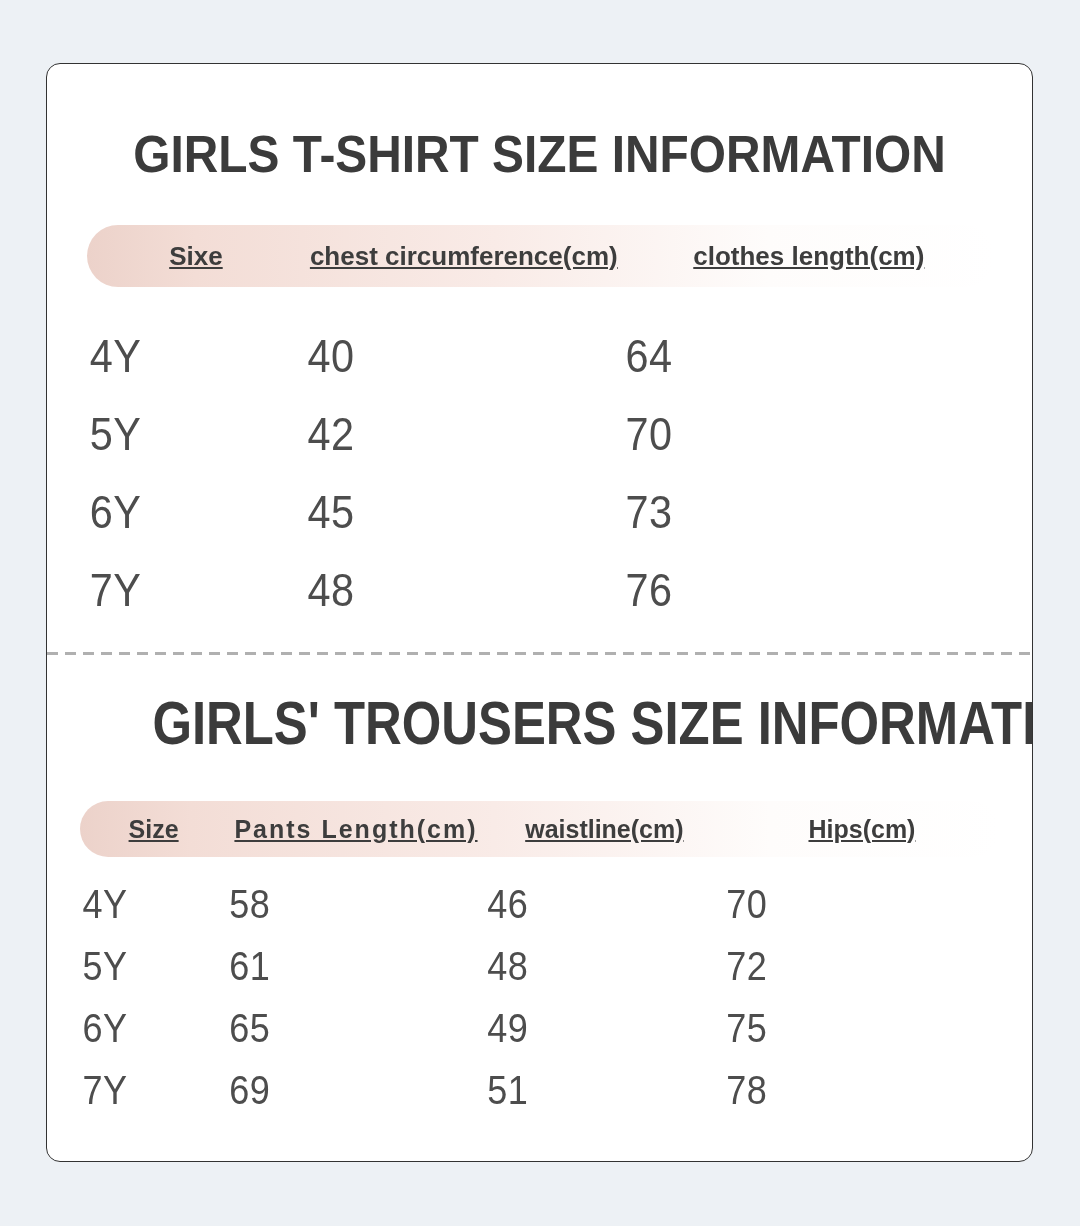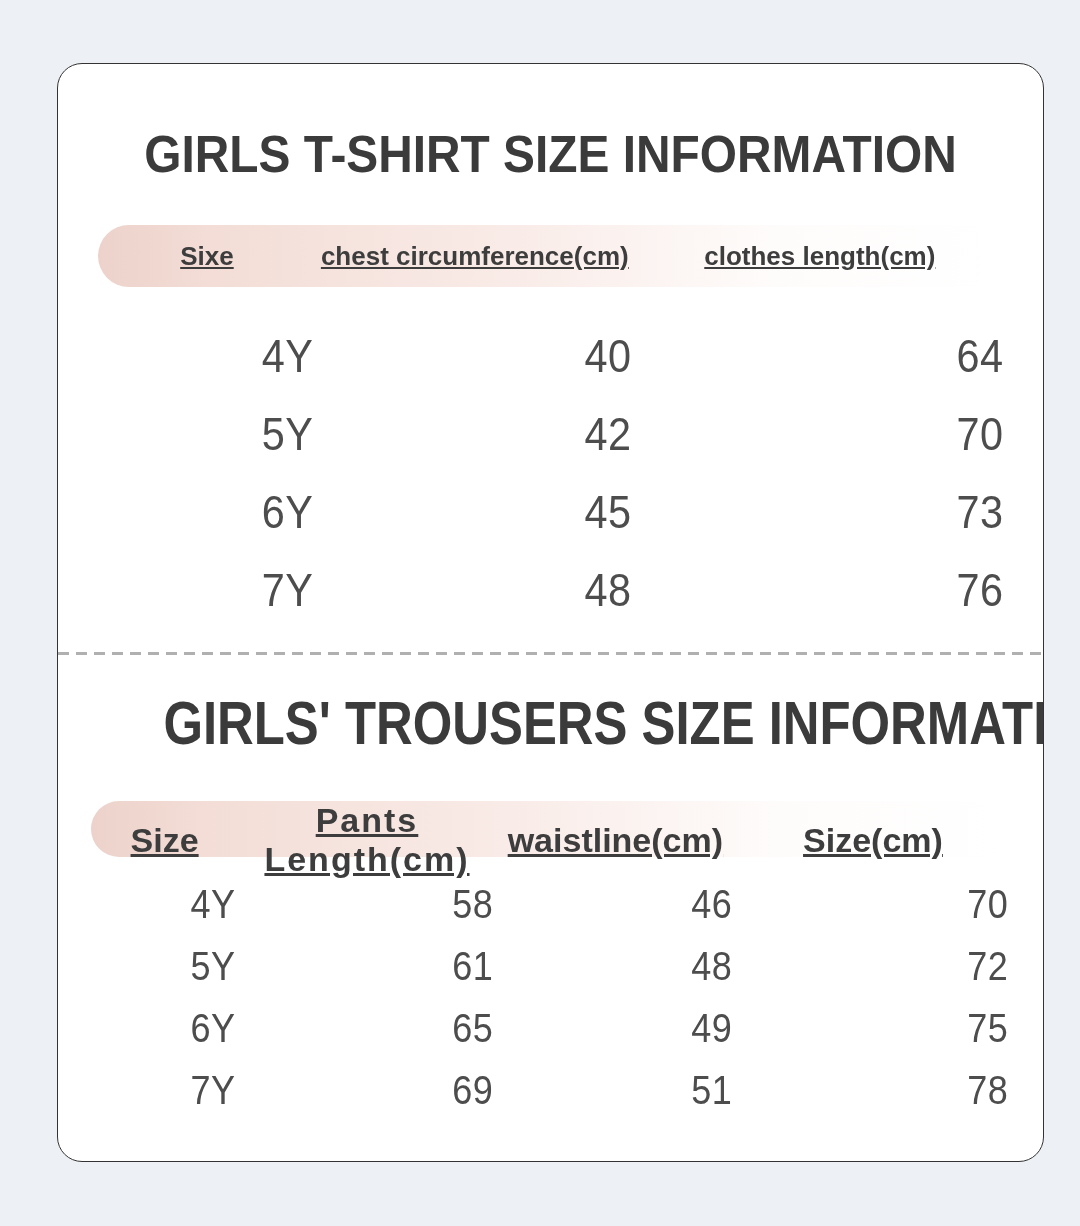--- a/index.html
+++ b/index.html
@@ -3,51 +3,51 @@
 <meta charset="utf-8">
 <style>
   html,body{margin:0;padding:0;}
   body{
     width:1080px;height:1226px;position:relative;
     background:var(--page-bg,#edf1f5);
     font-family:"Liberation Sans", sans-serif;
     overflow:hidden;
   }
   .card{
-    position:absolute;left:57px;top:63px;width:987px;height:1099px;
+    position:absolute;left:46px;top:63px;width:987px;height:1099px;
     box-sizing:border-box;background:var(--card-bg,#ffffff);
     border:1.5px solid var(--card-border,#333333);
-    border-radius:25px;overflow:hidden;
+    border-radius:14px;overflow:hidden;
   }
   .sec-title{
     position:absolute;left:0;right:0;text-align:center;
     color:var(--title-color,#3b3b3b);font-weight:700;white-space:nowrap;
   }
   .t1-title{top:58px;font-size:52px;line-height:64px;}
   .t2-title{top:625px;font-size:62px;line-height:68px;}
   .t1-title .sq{display:inline-block;transform:scaleX(0.92);transform-origin:center;}
   .t2-title .sq{display:inline-block;transform:scaleX(0.82);transform-origin:center;}
   .head-pill{
     position:absolute;display:grid;align-items:center;
     background:linear-gradient(90deg,#ecd2ca 0%,#f3ddd6 12%,#f9ebe7 45%,#fefcfb 75%,#ffffff 100%);
     color:var(--header-text,#3d3d3d);font-weight:600;
   }
   .t1-head{top:161px;left:40px;width:908px;height:62px;border-radius:31px;
     grid-template-columns:24% 35% 41%;font-size:26px;}
   .t2-head{top:737px;left:33px;width:920px;height:56px;border-radius:28px;
-    grid-template-columns:16% 28% 26% 30%;font-size:34px;}
+    grid-template-columns:16% 28% 26% 30%;font-size:25px;}
   .head-pill .cell{text-align:center;text-decoration:underline;}
   .t2-head .cell:nth-child(2){letter-spacing:2px;text-align:center;}
   .rows{position:absolute;}
   .t1-rows{top:253px;left:40px;width:908px;}
   .t2-rows{top:809px;left:33px;width:920px;}
   .row{display:grid;align-items:center;color:var(--data-text,#4d4d4d);}
   .t1-rows .row{height:78px;grid-template-columns:24% 35% 41%;font-size:46px;}
   .t2-rows .row{height:62px;grid-template-columns:16% 28% 26% 30%;font-size:40px;}
-  .row .cell{text-align:right;letter-spacing:0.5px;}
+  .row .cell{text-align:left;letter-spacing:0.5px;}
   .row .cell .sq{display:inline-block;transform:scaleX(0.9);transform-origin:center;}
   .divider{
     position:absolute;top:588px;left:0;width:100%;height:3px;
     background:repeating-linear-gradient(90deg,var(--dash-color,#b0b0b0) 0 11px,transparent 11px 18px);
   }
 </style>
 </head>
 <body>
 
 <div class="card">
@@ -88,21 +88,21 @@
   <div class="divider"></div>
 
   <div class="sec-title t2-title">
     <span class="sq">GIRLS' TROUSERS SIZE INFORMATION</span>
   </div>
 
   <div class="head-pill t2-head">
     <div class="cell">Size</div>
     <div class="cell">Pants Length(cm)</div>
     <div class="cell">waistline(cm)</div>
-    <div class="cell">Size(cm)</div>
+    <div class="cell">Hips(cm)</div>
   </div>
 
   <div class="rows t2-rows">
     <div class="row">
       <div class="cell"><span class="sq">4Y</span></div>
       <div class="cell"><span class="sq">58</span></div>
       <div class="cell"><span class="sq">46</span></div>
       <div class="cell"><span class="sq">70</span></div>
     </div>
     <div class="row">

